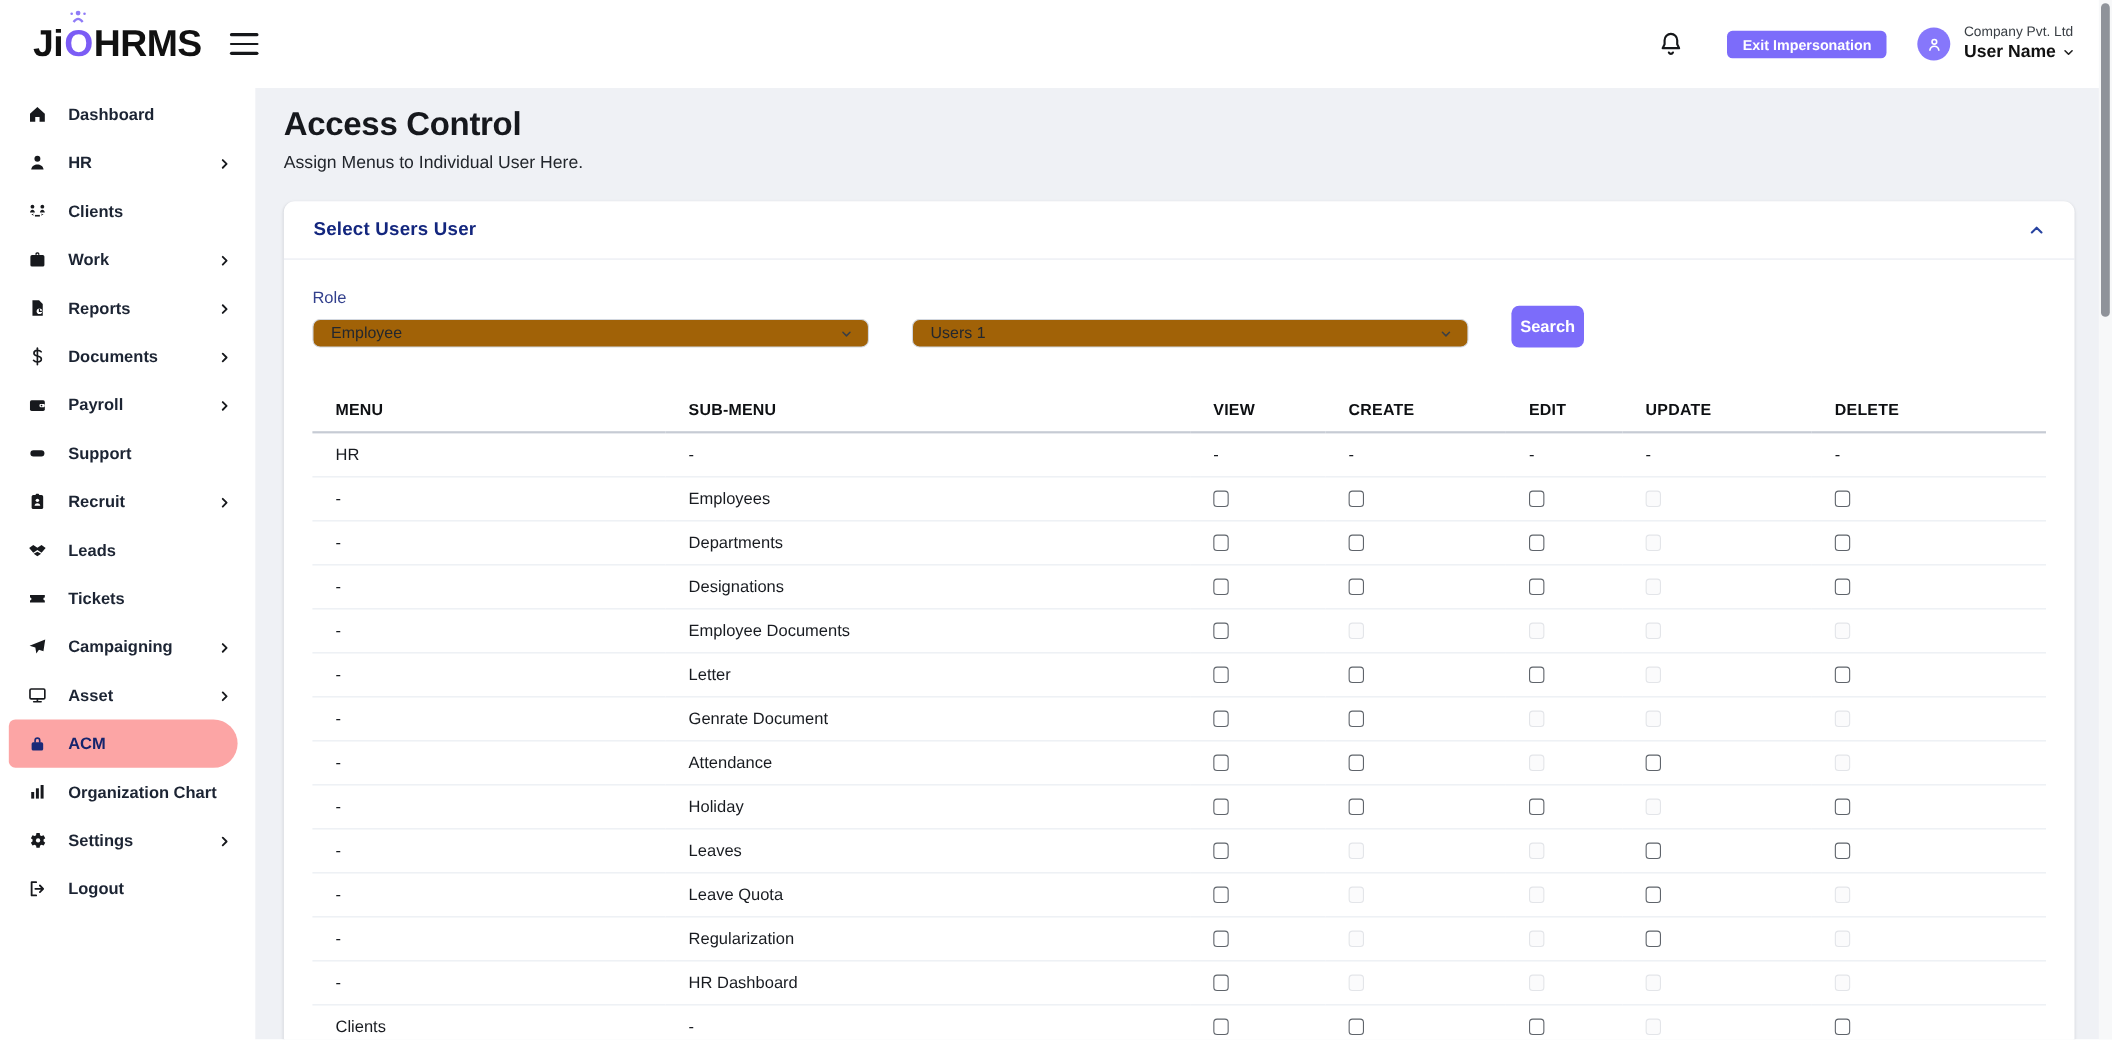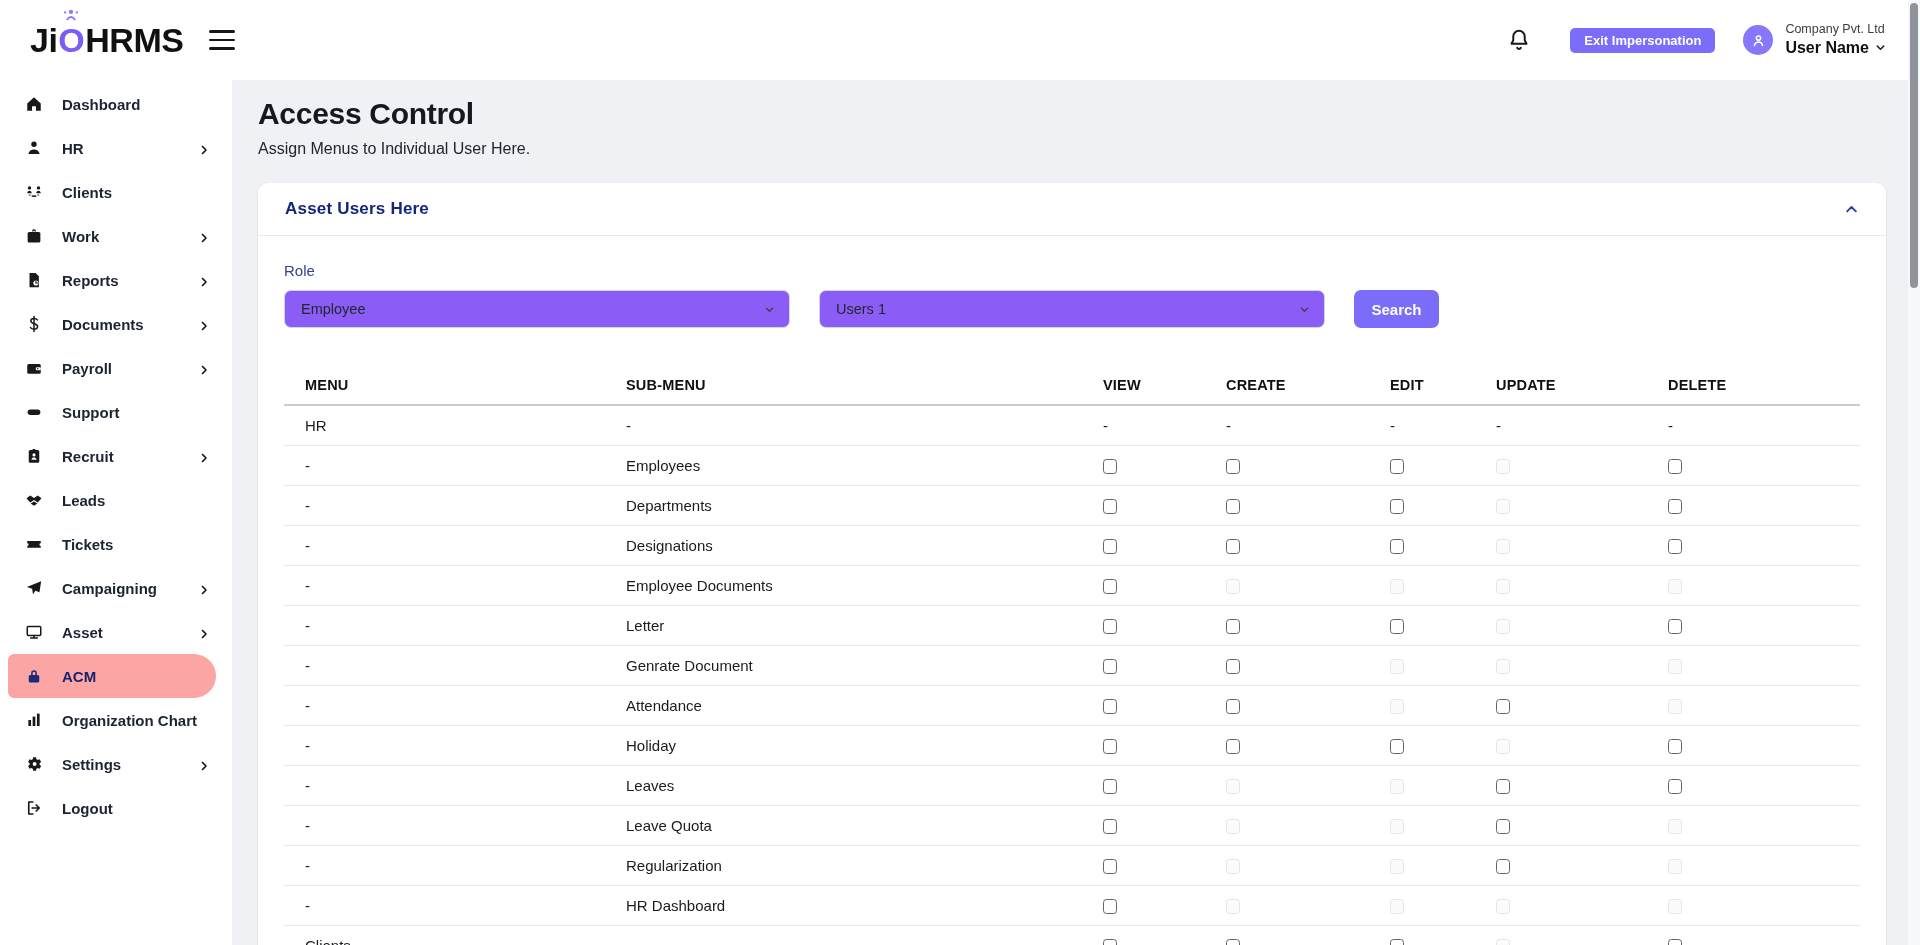--- a/index.html
+++ b/index.html
@@ -38,27 +38,27 @@
   .main{position:absolute;top:80px;left:232px;right:0;bottom:0;background:#eff1f5;overflow:hidden;padding:0 34px 0 26px}
   .page-title{margin-top:17px;font-size:30px;font-weight:800;color:#16181d;letter-spacing:-.3px}
   .page-subtitle{margin-top:9px;font-size:16px;color:#22262c}
 
   .card{margin-top:25px;background:#fff;border-radius:10px;box-shadow:0 1px 2px rgba(16,24,40,.05),0 1px 3px rgba(16,24,40,.08)}
   .card-header{height:53px;display:flex;align-items:center;justify-content:space-between;padding:0 27px;border-bottom:1px solid #e7eaf1}
   .card-title{font-size:17px;font-weight:800;color:#13267e;letter-spacing:.2px}
   .collapse-btn{width:16px;height:16px;color:#2743a0;cursor:pointer;display:flex;align-items:center;justify-content:center}
   .card-body{padding:26px 26px 60px}
 
-  .form-row{display:flex;align-items:flex-end;gap:29px}
+  .form-row{display:flex;align-items:flex-end;gap:39px}
   .field{width:506px}
   .field-label{display:block;font-size:15px;color:#33408d;margin-bottom:11px}
   .label-selected{background:#2e6be5;color:#fff;padding:1px 3px}
-  .select{position:relative;height:38px;border:1px solid #d2d7df;border-radius:7px;background:#8b5cf6;display:flex;align-items:center;padding:0 34px 0 16px;font-size:14.5px;color:#23272e;cursor:pointer}
+  .select{position:relative;height:26px;border:1px solid #d2d7df;border-radius:7px;background:#a16207;display:flex;align-items:center;padding:0 34px 0 16px;font-size:14.5px;color:#23272e;cursor:pointer}
   .select-chevron{position:absolute;right:14px;width:11px;height:11px;color:#3a3f46}
-  .search-btn{height:38px;width:85px;background:#7c6cfa;color:#fff;border:none;border-radius:7px;font-size:15px;font-weight:700;font-family:inherit;cursor:pointer}
+  .search-btn{height:38px;width:66px;background:#7c6cfa;color:#fff;border:none;border-radius:7px;font-size:15px;font-weight:700;font-family:inherit;cursor:pointer}
 
   .perm-table{margin-top:37px;border-collapse:collapse;table-layout:fixed;width:1576px}
   .perm-table th{text-align:left;padding-left:21px;height:40px;font-size:14.5px;font-weight:800;color:#0e1013;border-bottom:2px solid #c6cbd4;letter-spacing:.2px}
   .perm-table td{padding-left:21px;height:40px;font-size:15px;color:#181b20;border-bottom:1px solid #e7ebf1}
   .perm-cb{appearance:none;-webkit-appearance:none;width:14px;height:15px;border:1.6px solid #5f646b;border-radius:3.5px;background:#fff;vertical-align:middle;cursor:pointer}
   .perm-cb:disabled{border-color:#e3e5e9;background:#fbfbfc;cursor:default}
 
   
   .scrollbar{position:absolute;top:0;right:0;width:12px;height:100%;background:#f7f8f9;z-index:10}
   .scroll-thumb{position:absolute;top:3px;left:2px;width:8px;height:285px;background:#8f939a;border-radius:5px;cursor:pointer}
@@ -293,21 +293,21 @@
       <span class="nav-label">Logout</span>
     </div>
   </div>
 
 <div class="main">
   <h1 class="page-title">Access Control</h1>
   <div class="page-subtitle">Assign Menus to Individual User Here.</div>
 
   <div class="card">
     <div class="card-header">
-      <span class="card-title">Asset Users Here</span>
+      <span class="card-title">Select Users User</span>
       <span class="collapse-btn">
         <svg viewBox="0 0 24 24" width="15" height="15" fill="none" stroke="currentColor" stroke-width="3" stroke-linecap="round" stroke-linejoin="round">
             <polyline points="5 15 12 8 19 15"></polyline>
           </svg>
       </span>
     </div>
     <div class="card-body">
       <div class="form-row">
         <div class="field">
           <label class="field-label">Role</label>

